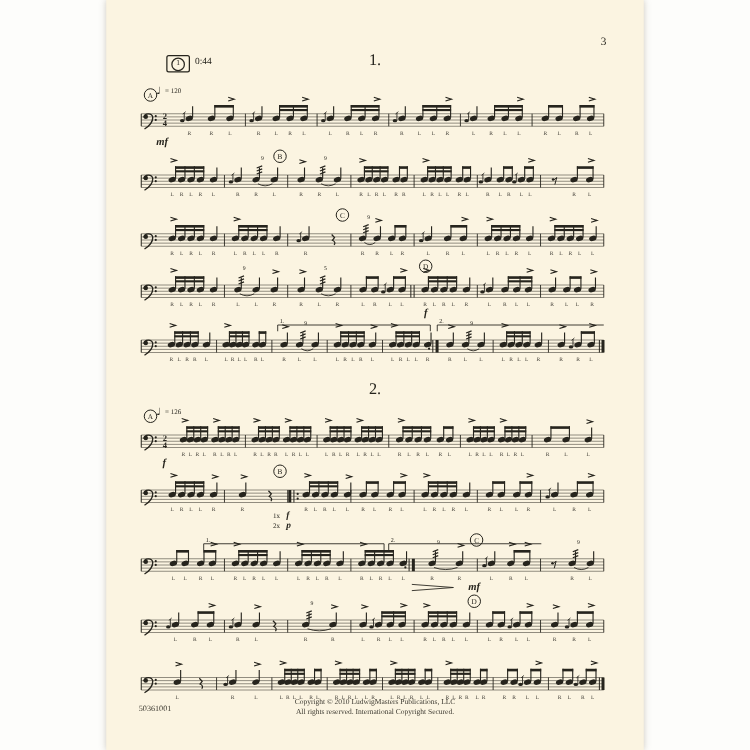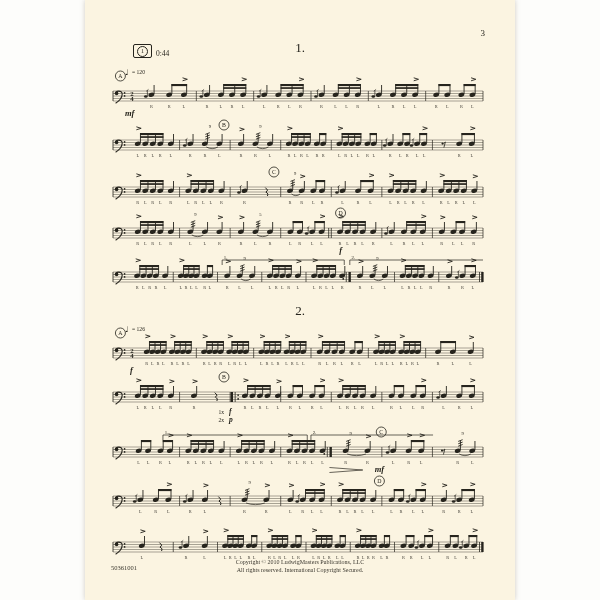--- a/index.html
+++ b/index.html
@@ -5,21 +5,21 @@
   html,body{margin:0;padding:0;width:600px;height:600px;background:#ffffff;overflow:hidden;
     font-family:"Liberation Serif", serif;}
   .stage{position:relative;width:600px;height:600px;background:#fdfdfb;}
   .page{position:absolute;left:85px;top:0;width:430px;height:600px;background:#fbf4e1;
     box-shadow:0 0 5px rgba(120,110,90,.35);}
   .abs{position:absolute;}
   .page-number{right:30px;top:28px;font-size:9px;color:#26241d;}
   .piece-title{width:100%;text-align:center;font-size:13px;color:#26241d;}
   .title-1{top:40px;}
   .title-2{top:303px;}
-  .track{left:8px;top:44px;display:flex;align-items:flex-end;gap:4px;color:#26241d;padding-left:40px;}
+  .track{left:8px;top:44px;display:flex;align-items:flex-start;gap:4px;color:#26241d;padding-left:40px;}
   .track-box{width:17px;height:12px;border:1px solid #26241d;border-radius:2px;
     display:flex;align-items:center;justify-content:center;}
   .track-circle{width:9px;height:9px;border:1px solid #26241d;border-radius:50%;
     font-size:6px;line-height:9px;text-align:center;font-family:"Liberation Serif",serif;}
   .track-time{font-size:7.5px;}
   svg.score{position:absolute;left:0;top:0;}
   .footer-catalog{left:26px;top:564px;font-size:6.5px;color:#3b382f;font-family:"Liberation Serif",serif;}
   .copyright{width:100%;text-align:center;font-size:6px;color:#3b382f;line-height:8px;}
   .copyright-1{top:558px;}
   .copyright-2{top:566px;}

